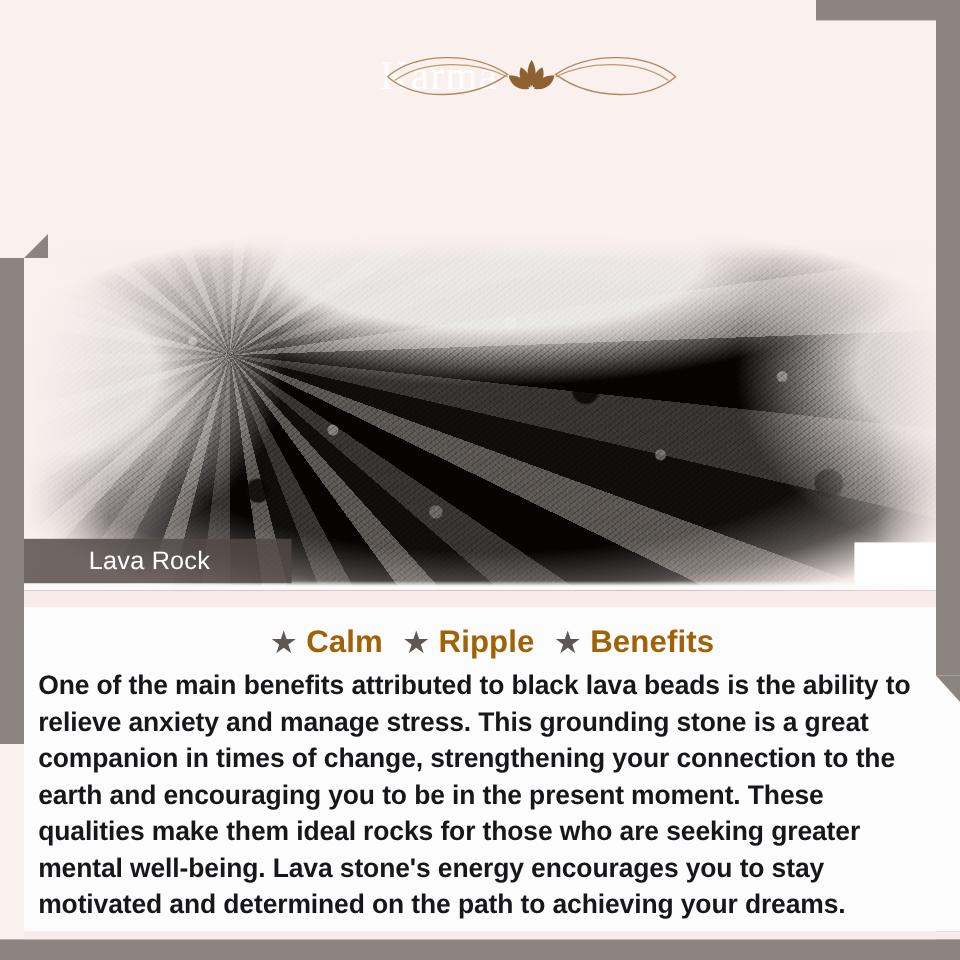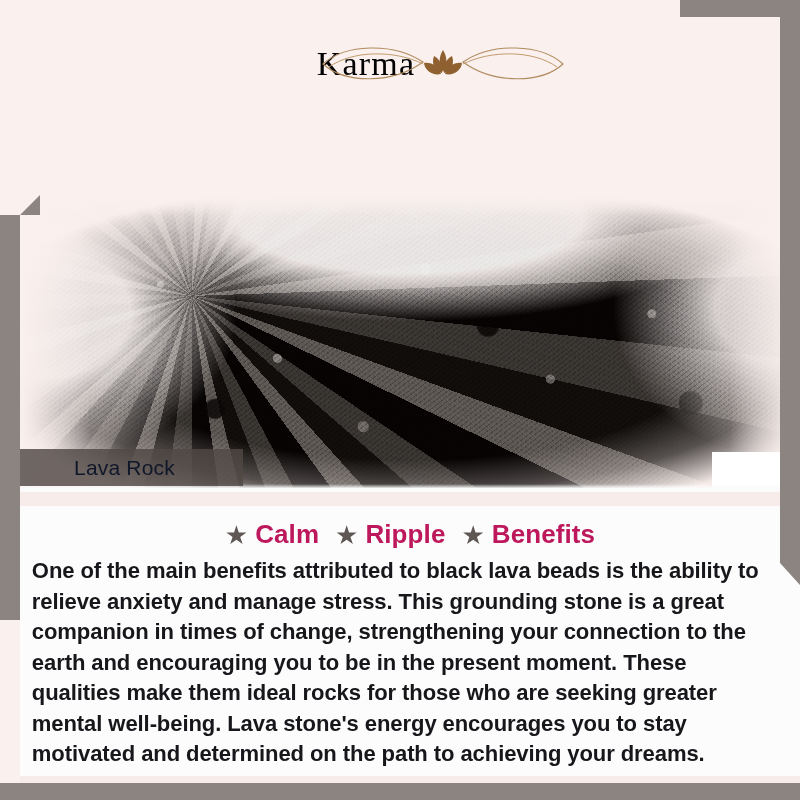--- a/index.html
+++ b/index.html
@@ -28,21 +28,21 @@
     position:absolute;left:0;top:0;width:800px;height:135px;
     display:flex;align-items:center;justify-content:center;
   }
   .logo{
     display:flex;align-items:center;justify-content:center;gap:0px;
     transform:translate(-6px,-4px);
   }
   .logo-word{
     font-family:"Liberation Serif", serif;
     font-size:34px;letter-spacing:1.2px;
-    color:#000000;white-space:nowrap;
+    color:#ffffff;white-space:nowrap;
   }
   .logo-mark{position:relative;width:56px;height:40px;flex:none;}
   .logo-swash{position:absolute;left:-96px;top:-4px;width:248px;height:48px;pointer-events:none;}
 
   
   .title-band{
     position:absolute;left:165px;top:134px;width:490px;height:54px;
     background:#fdfaf8;
     display:flex;align-items:center;justify-content:center;
   }
@@ -105,40 +105,40 @@
     background:linear-gradient(to top,#fbfbfb 0 45%,rgba(255,255,255,0) 100%);
   }
 
   
   .caption{
     position:absolute;left:20px;top:449px;width:223px;height:37px;
     background:rgba(80,72,68,.82);
     display:flex;align-items:center;
   }
   .caption-text{
-    color:#0f172a;font-size:21px;letter-spacing:.2px;padding-left:54px;
+    color:#ffffff;font-size:21px;letter-spacing:.2px;padding-left:54px;
     font-family:"Liberation Sans", sans-serif;
   }
 
   
   .cream-strip{
     position:absolute;left:20px;top:492px;width:780px;height:14px;background:#f7ecea;
   }
   .content{
     position:absolute;left:20px;top:506px;width:780px;height:270px;background:#fcfcfc;
   }
   .benefits{
     display:flex;align-items:center;justify-content:center;gap:16px;
     padding-top:13px;
   }
   .benefit{display:flex;align-items:center;gap:7px;}
   .star{color:#5f5754;font-size:26px;line-height:1;}
   .benefit-label{
     font-family:"Liberation Sans Narrow","Liberation Sans",sans-serif;
-    font-weight:bold;font-size:26px;color:#be185d;letter-spacing:.1px;
+    font-weight:bold;font-size:26px;color:#a16207;letter-spacing:.1px;
   }
   .body-text{
     margin:6px 0 0 0;padding:0 10px 0 12px;
     font-family:"Liberation Sans Narrow","Liberation Sans",sans-serif;
     font-weight:bold;font-size:22.4px;line-height:30.5px;
     color:#17161a;letter-spacing:-.1px;
     transform:scaleX(.985);transform-origin:left top;
   }
 
   

